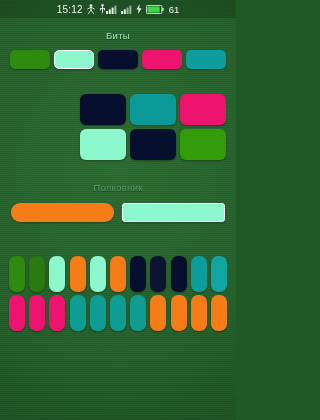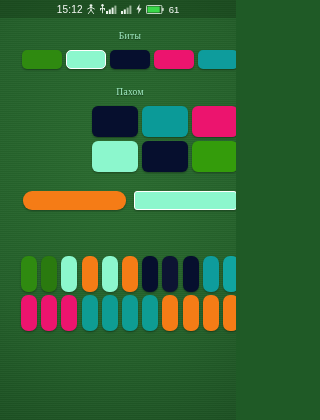--- a/index.html
+++ b/index.html
@@ -53,21 +53,21 @@
   .status-left, .status-right {
     display: flex;
     align-items: center;
     gap: 4px;
   }
   #clock { font-size: 10px; letter-spacing: 0.2px; color: #f2f7f2; }
   .sb-icon { display: inline-flex; align-items: center; justify-content: center; }
   #battery-pct { font-size: 9.5px; color: #f2f7f2; margin-left: 1px; }
 
   
-  .section { position: absolute; left: 12px; width: 236px; font-family: Liberation Serif, serif; }
+  .section { position: absolute; left: 0; width: 236px; }
   .section-title {
     text-align: center;
     font-size: 9.5px;
     letter-spacing: 0.3px;
     color: #9fe8c0;
     text-shadow: 0 1px 1px rgba(0,0,0,0.45);
     margin: 0;
     padding: 0;
     line-height: 12px;
   }
@@ -180,32 +180,32 @@
     <div class="swatch-row" id="bity-row">
         <div class="swatch" style="background-color: rgb(47, 138, 16);"></div>
         <div class="swatch selected" style="background-color: rgb(140, 247, 205);"></div>
         <div class="swatch" style="background-color: rgb(6, 15, 46);"></div>
         <div class="swatch" style="background-color: rgb(236, 20, 110);"></div>
         <div class="swatch" style="background-color: rgb(14, 156, 156);"></div>
       </div>
   </div>
 
   <div class="section" id="section-pahom">
-    <div class="section-title">Пахом</div>
     <div id="pahom-grid">
         <div class="swatch" style="background-color: rgb(6, 15, 46);"></div>
         <div class="swatch" style="background-color: rgb(11, 154, 152);"></div>
         <div class="swatch" style="background-color: rgb(236, 20, 110);"></div>
         <div class="swatch" style="background-color: rgb(140, 247, 205);"></div>
         <div class="swatch" style="background-color: rgb(6, 15, 46);"></div>
         <div class="swatch" style="background-color: rgb(52, 156, 11);"></div>
       </div>
   </div>
 
   <div class="section" id="section-polkovnik">
+    <div class="section-title dim">Полковник</div>
     <div class="swatch-row" id="polkovnik-row">
         <div class="swatch" style="background-color: rgb(245, 124, 22);"></div>
         <div class="swatch selected" style="background-color: rgb(140, 247, 205);"></div>
       </div>
   </div>
 
   <div class="section" id="section-bratishka">
     <div class="swatch-row bratishka-row" id="bratishka-row-1">
         <div class="swatch" style="background-color: rgb(47, 138, 16);"></div>
         <div class="swatch" style="background-color: rgb(42, 122, 15);"></div>

